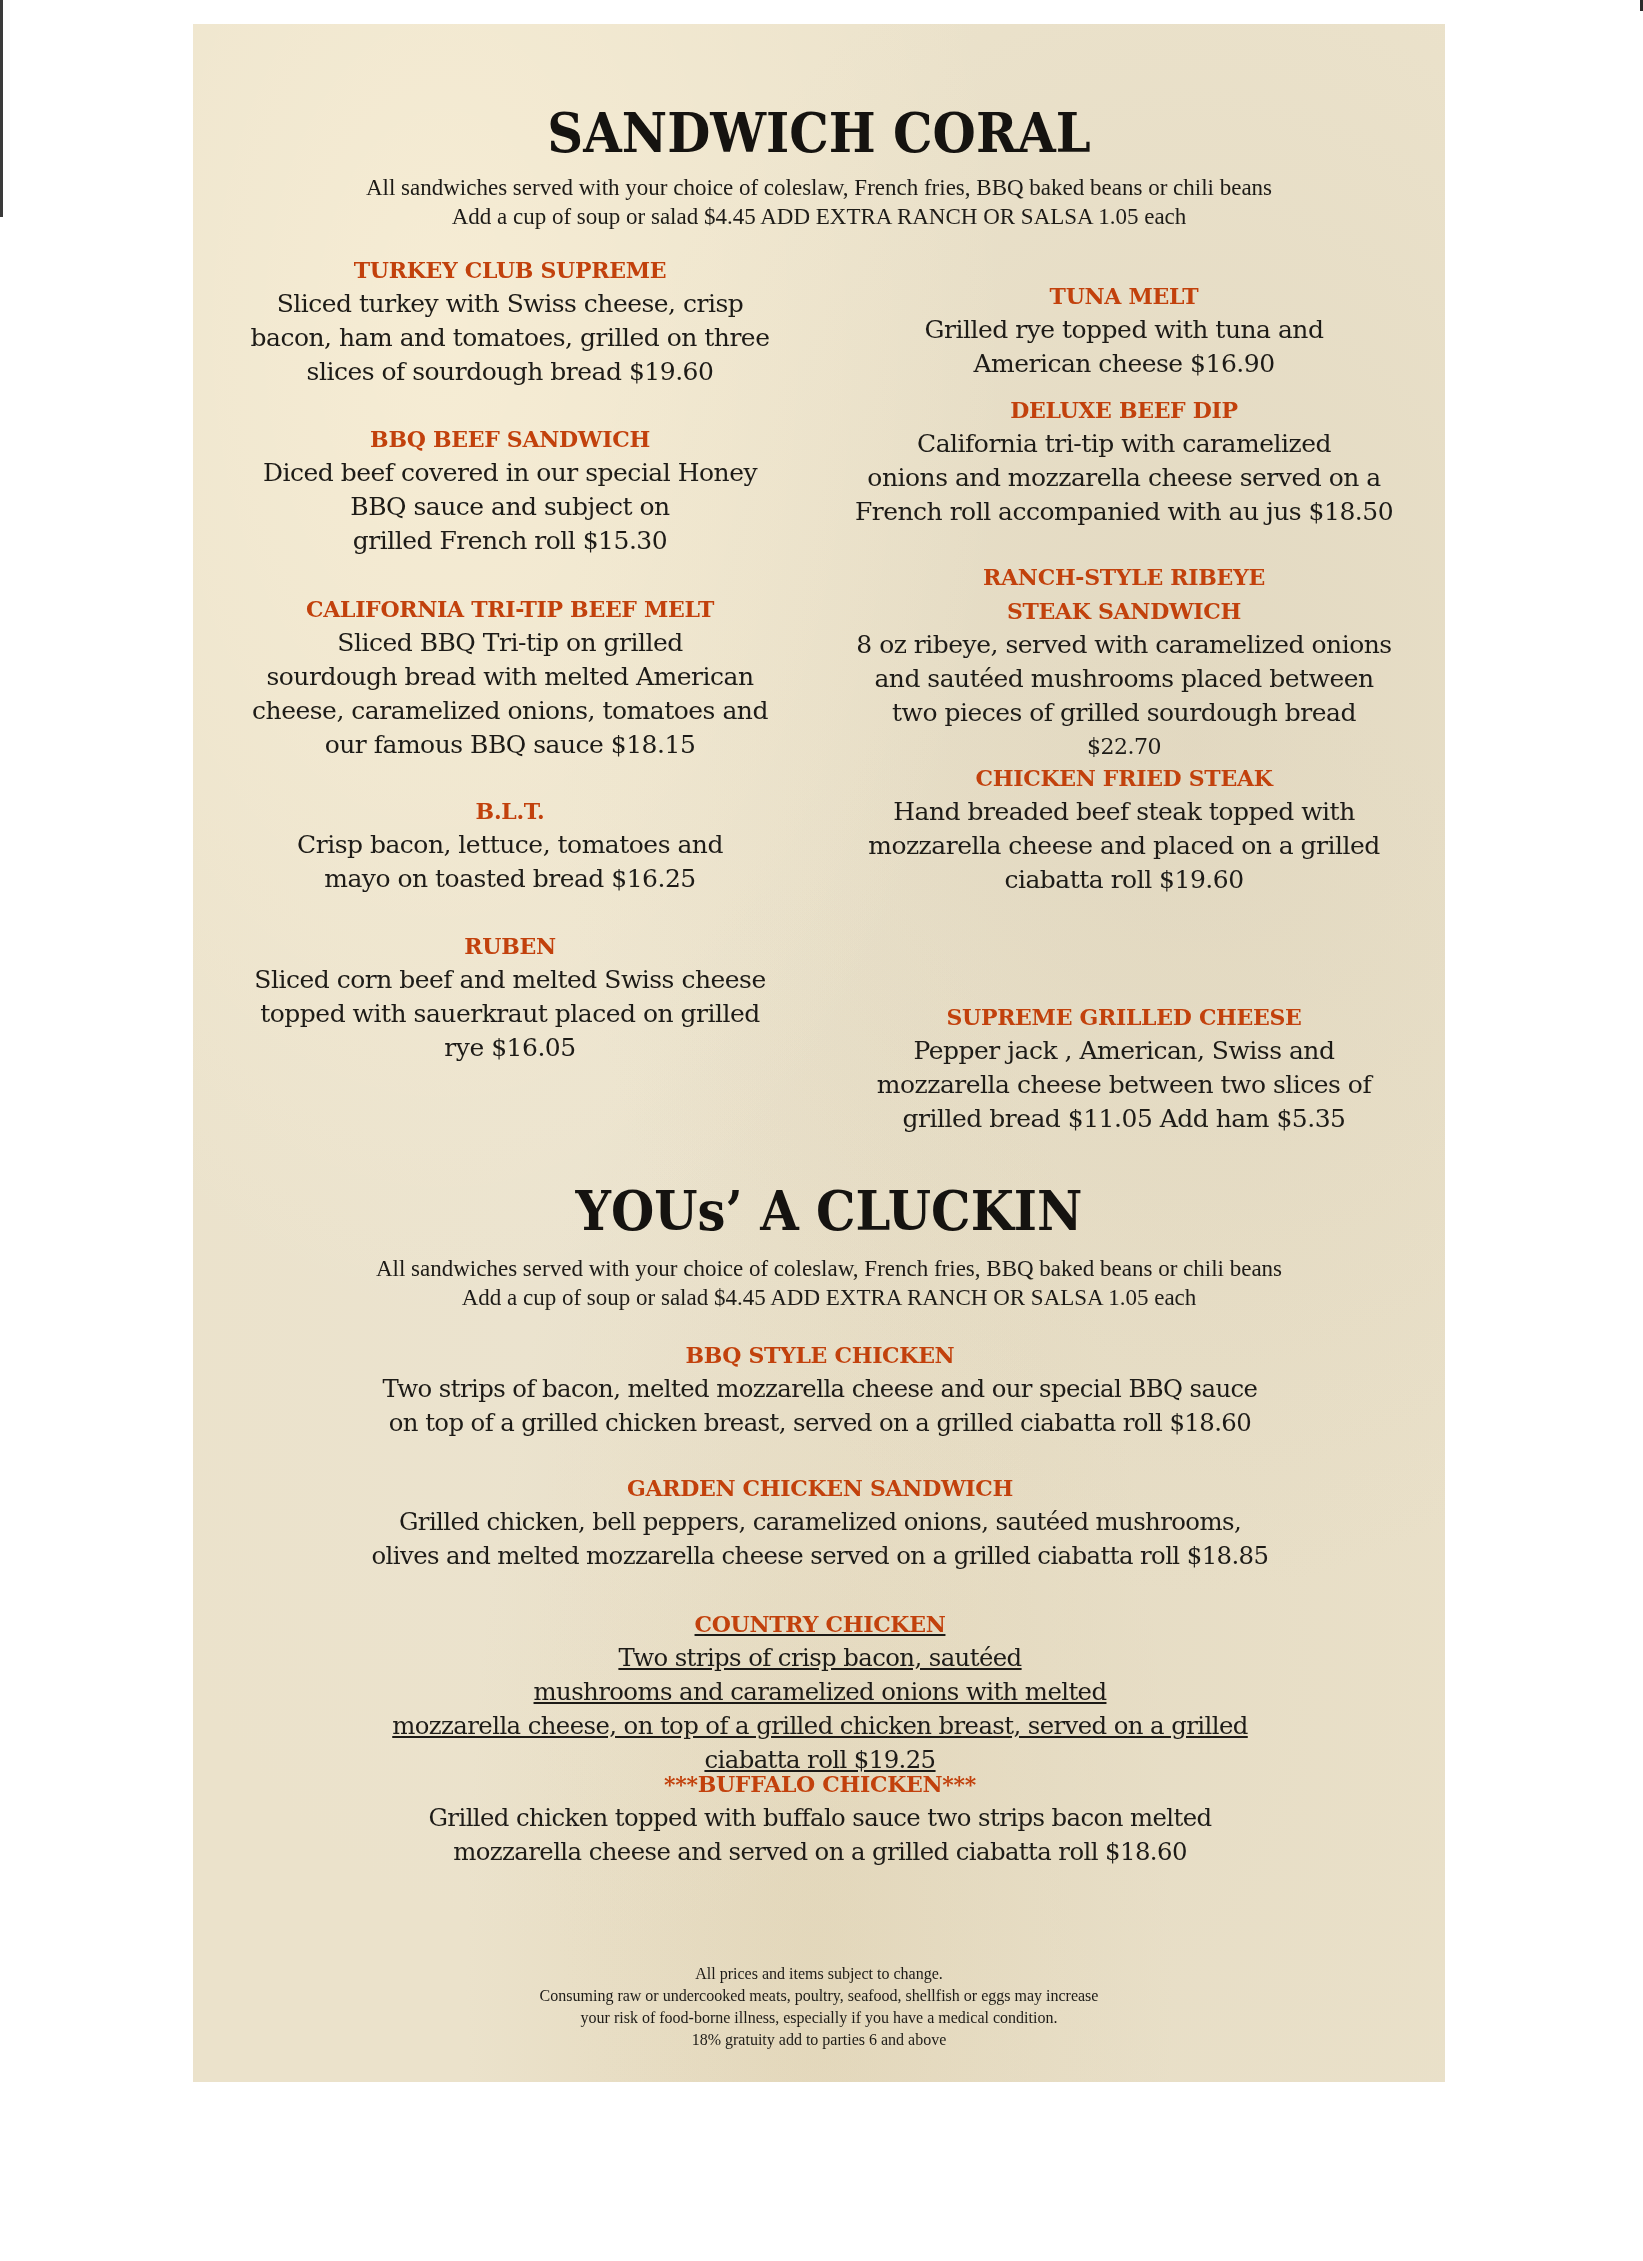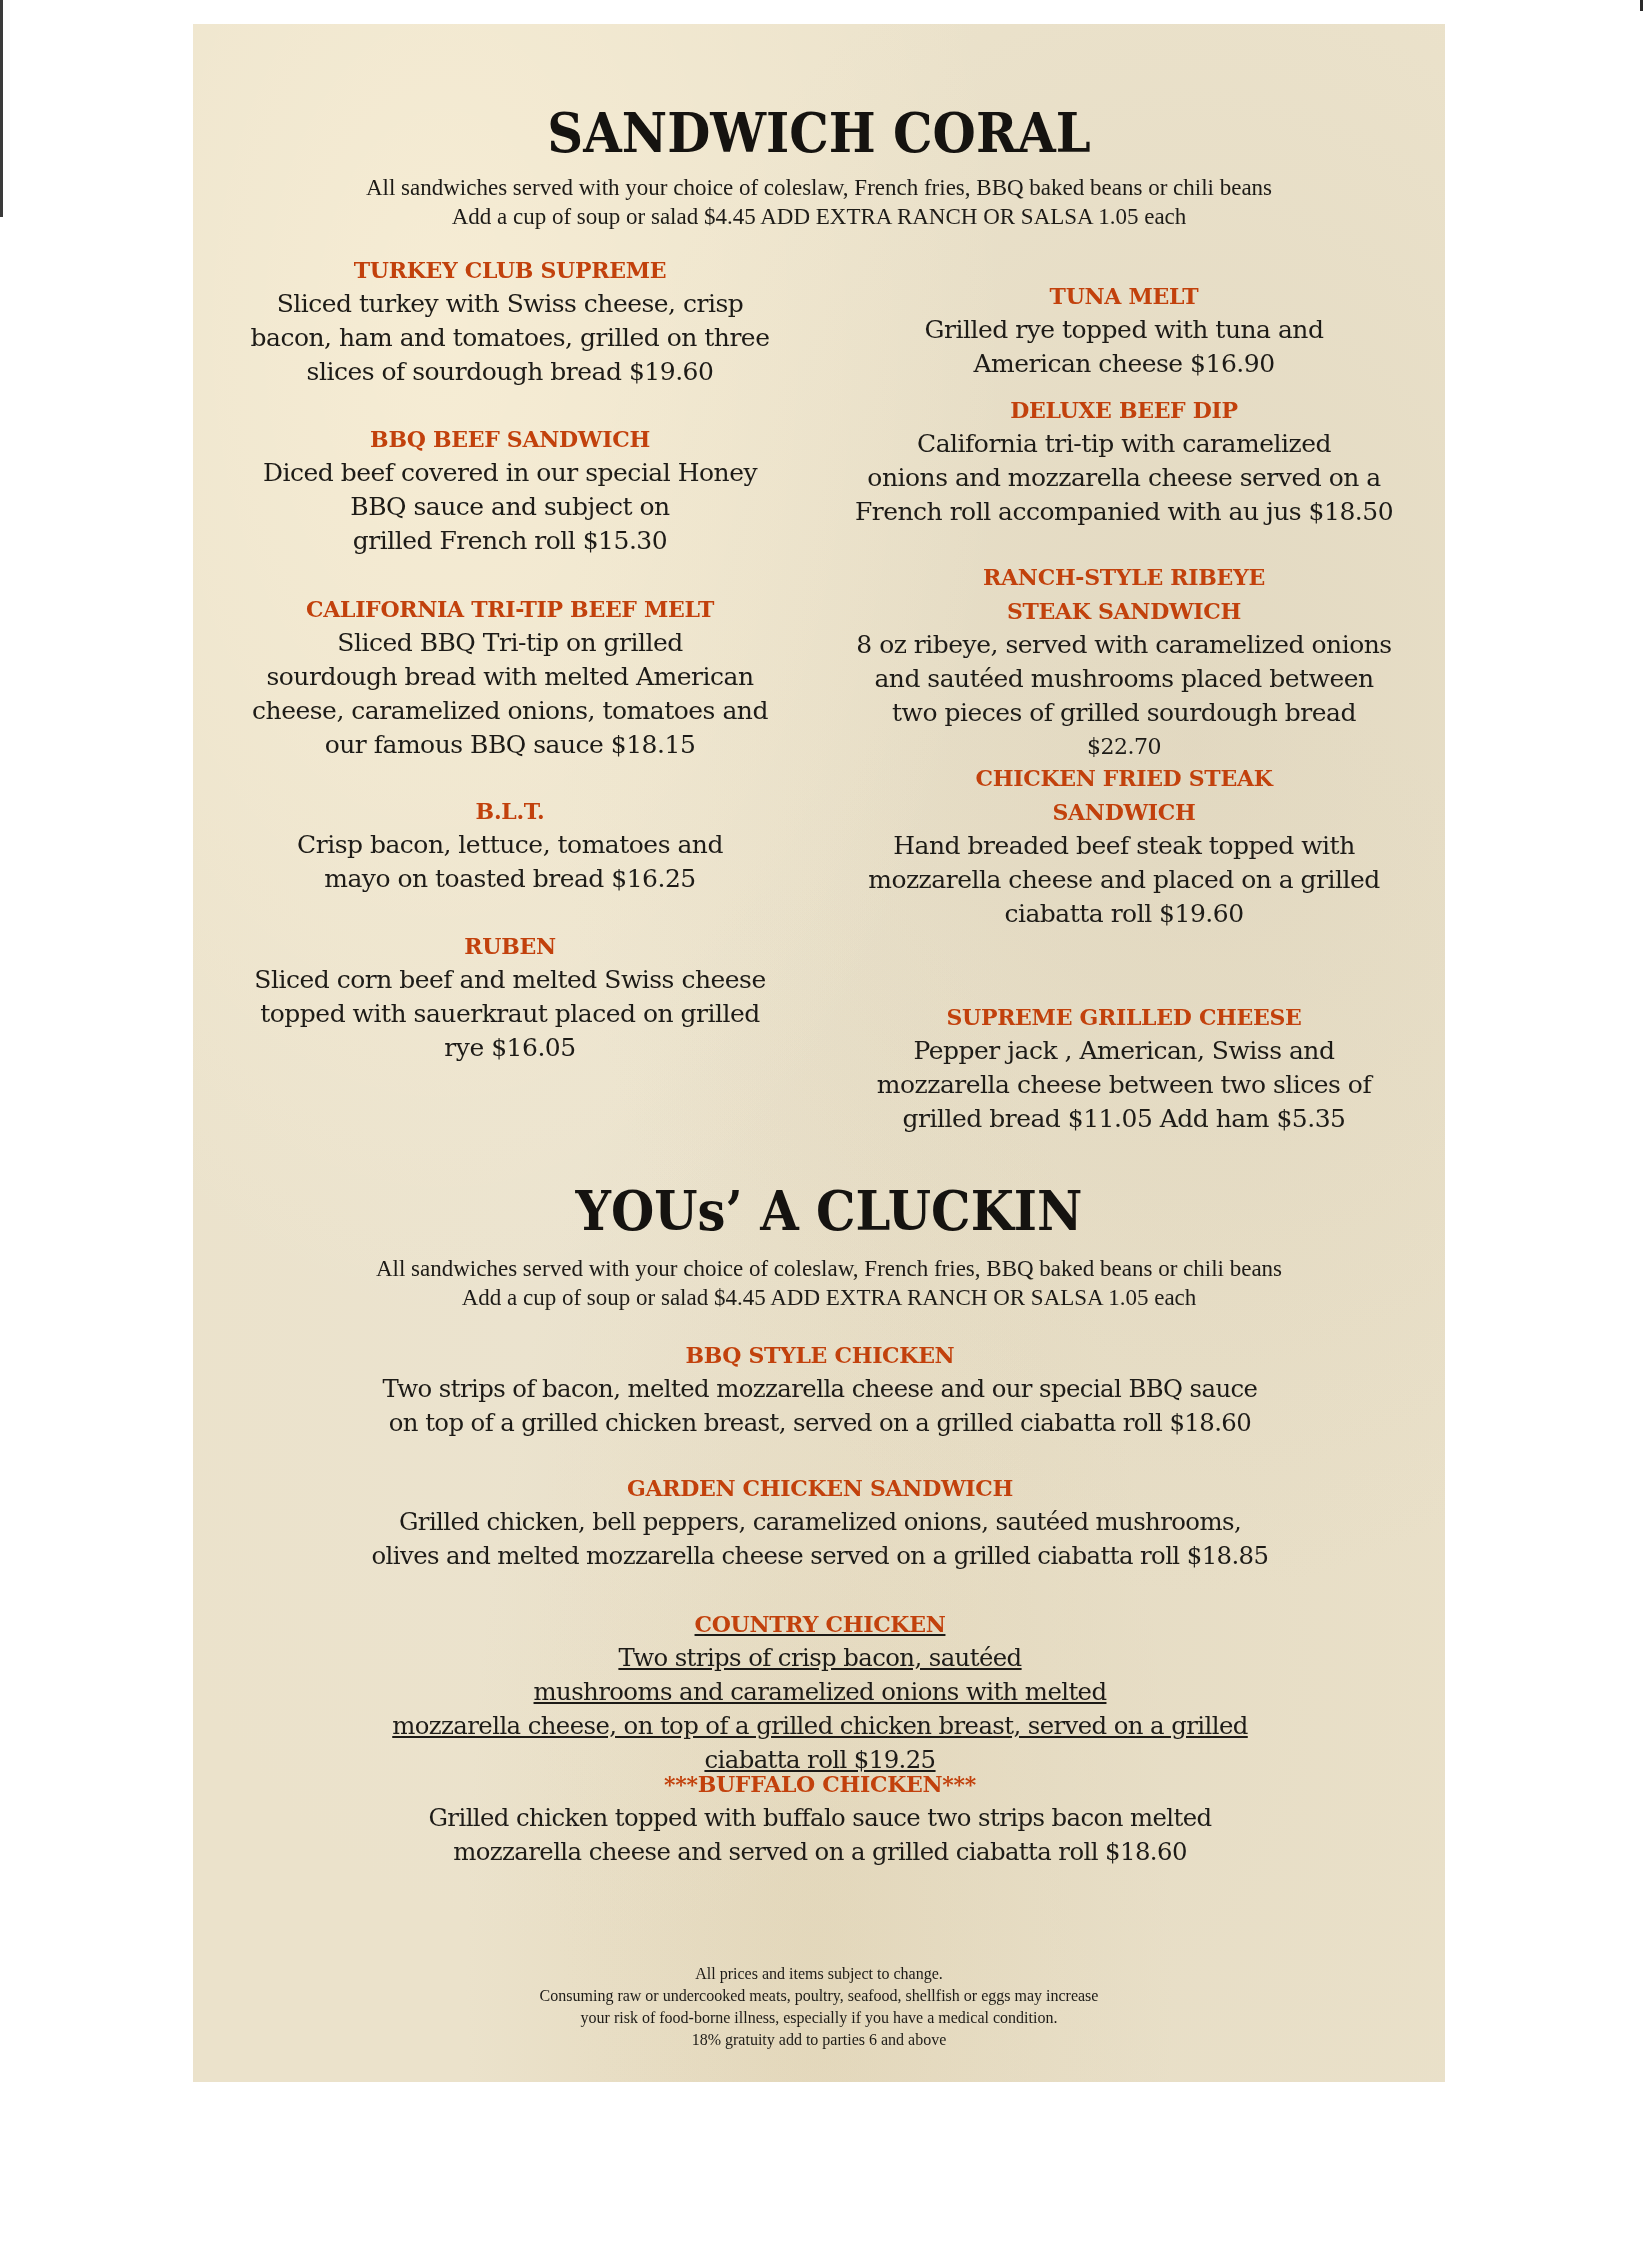--- a/index.html
+++ b/index.html
@@ -126,21 +126,20 @@
   <div class="item-desc">
     <span>8 oz ribeye, served with caramelized onions</span>
     <span>and sautéed mushrooms placed between</span>
     <span>two pieces of grilled sourdough bread</span>
     <span style="font-size:22px;">$22.70</span>
   </div>
 </div>
 
 <div class="abs item" style="left:1124px; top:761px;">
   <div class="item-name">CHICKEN FRIED STEAK</div>
-  <div class="item-name">SANDWICH</div>
   <div class="item-desc">
     <span>Hand breaded beef steak topped with</span>
     <span>mozzarella cheese and placed on a grilled</span>
     <span>ciabatta roll $19.60</span>
   </div>
 </div>
 
 <div class="abs item" style="left:1124px; top:1000px;">
   <div class="item-name">SUPREME GRILLED CHEESE</div>
   <div class="item-desc">

